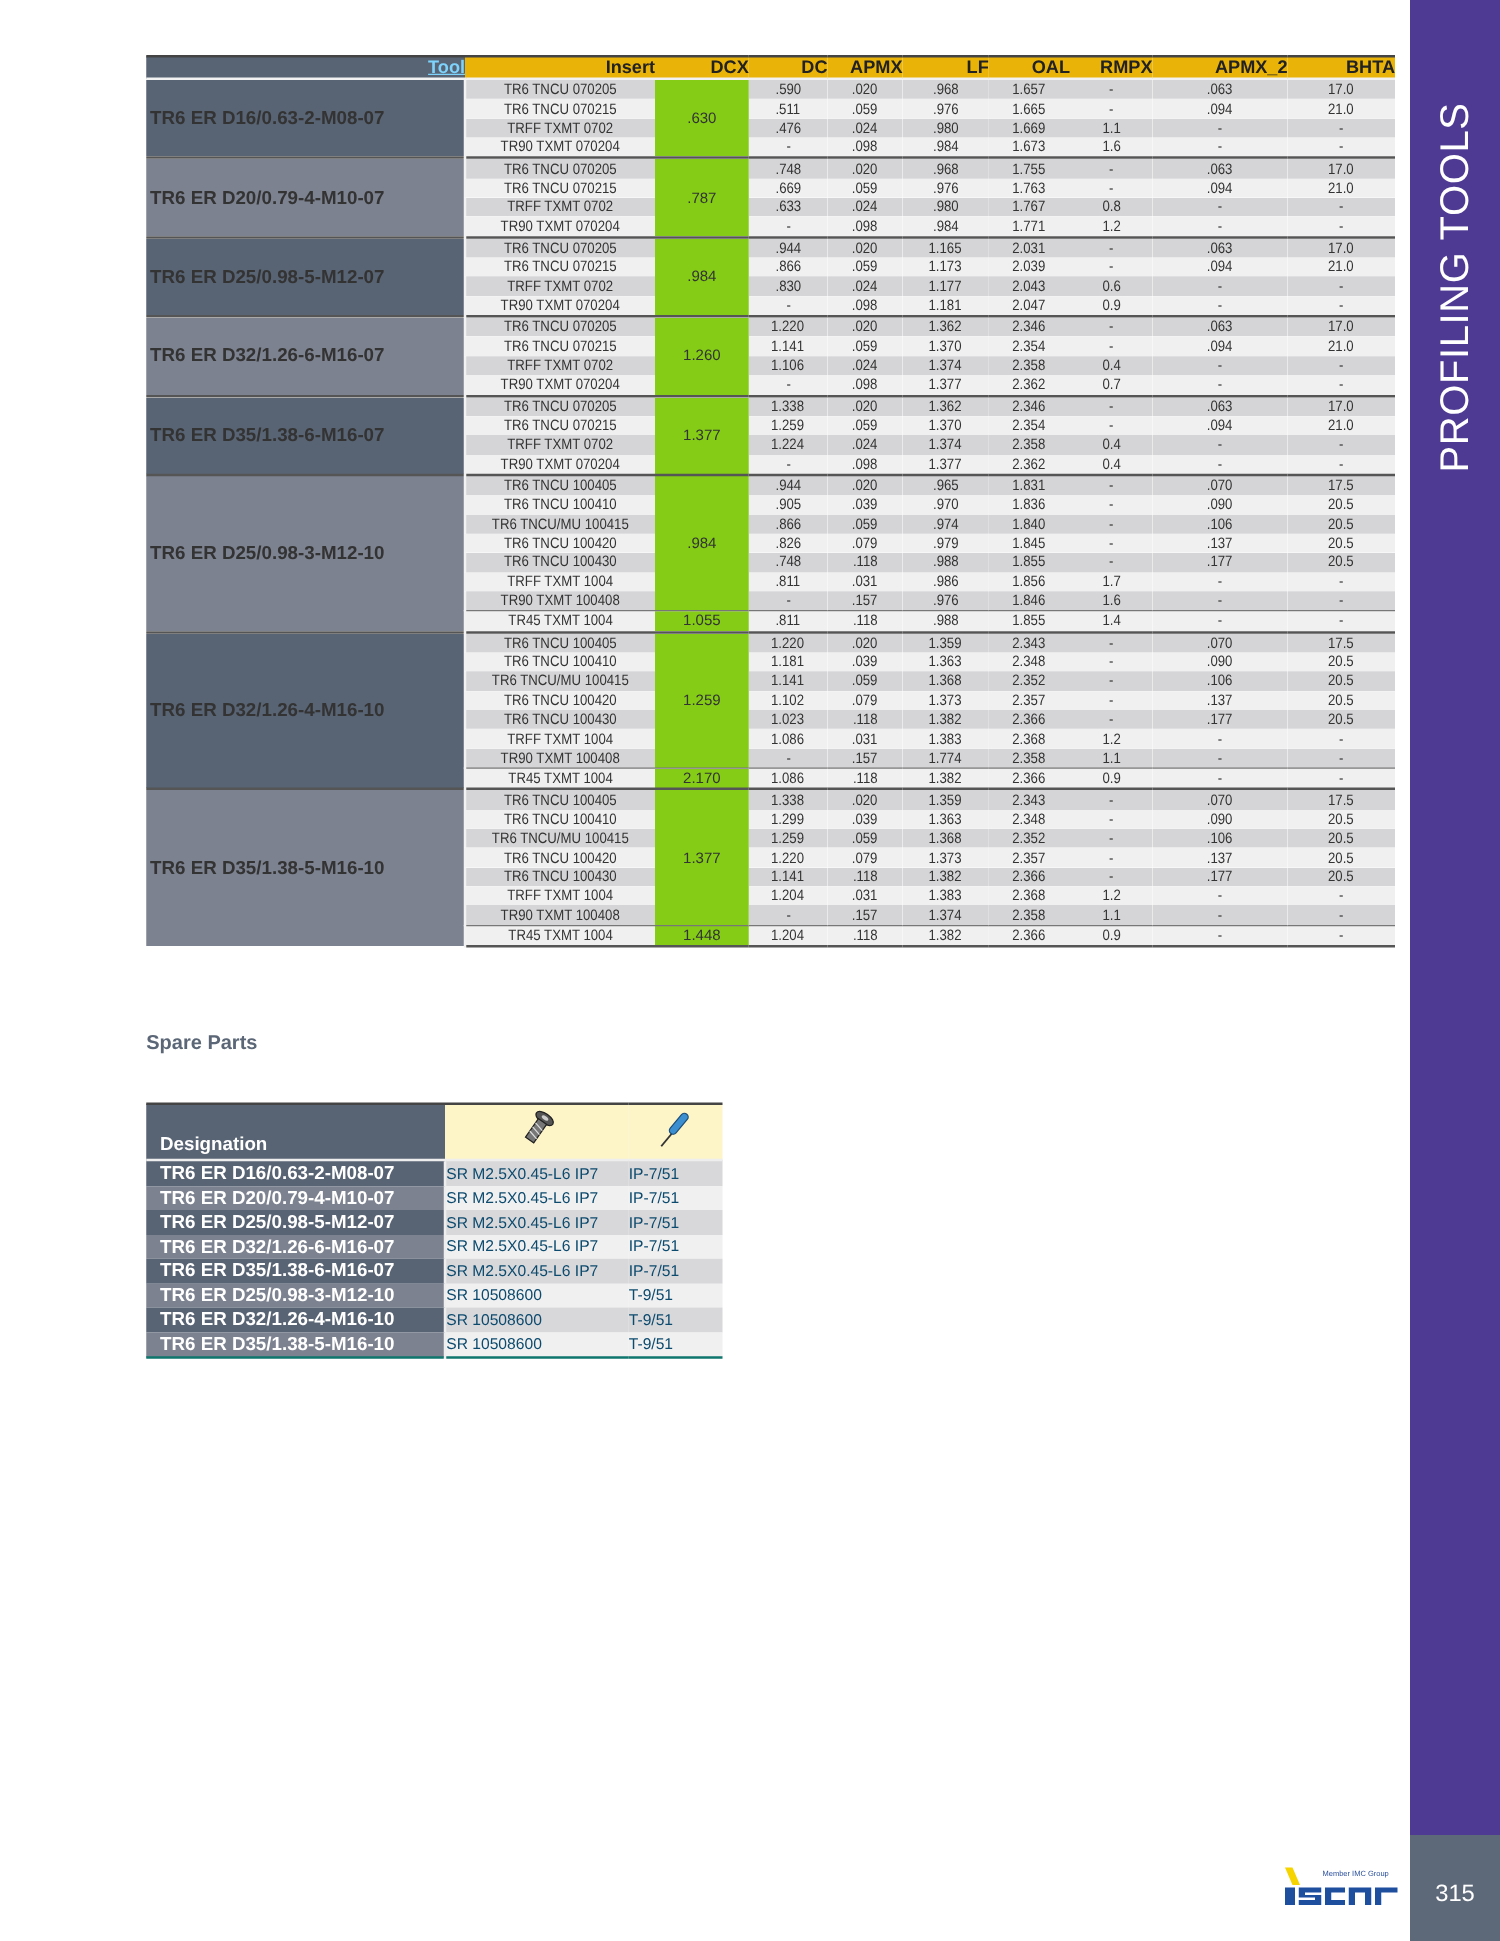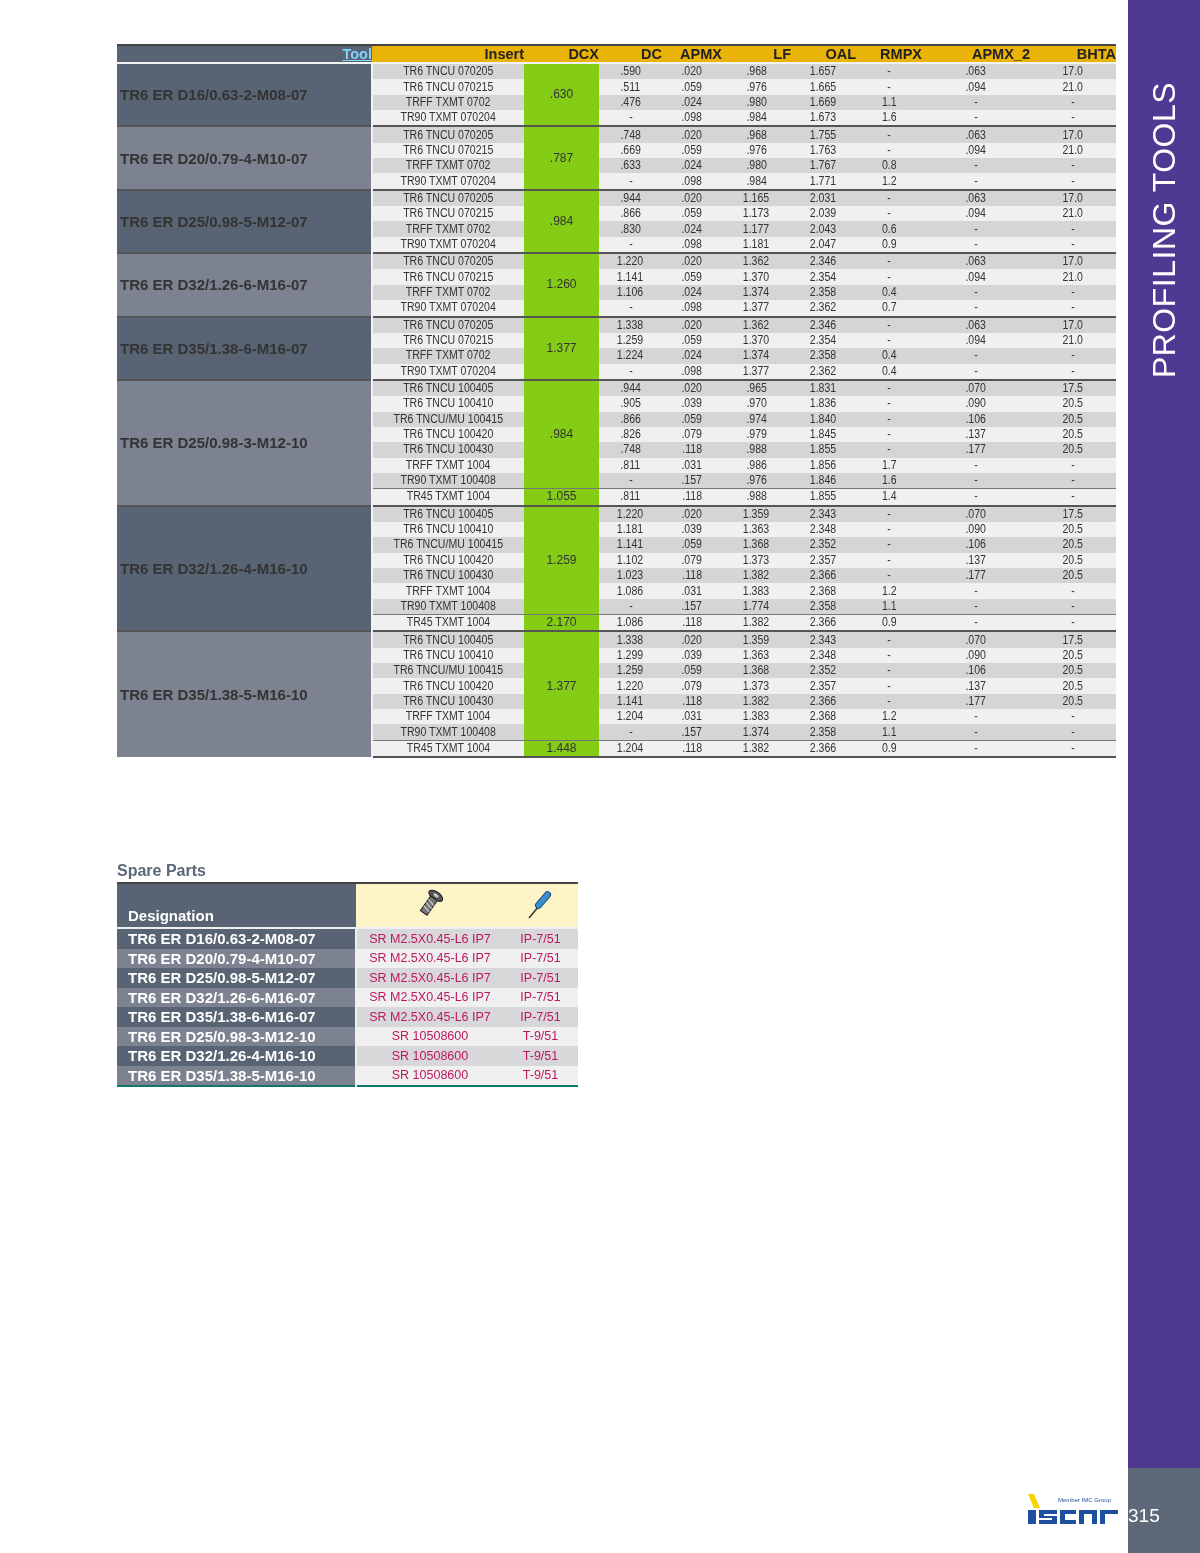--- a/index.html
+++ b/index.html
@@ -24,42 +24,42 @@
   td.tool-dark { background:#586474; }
   td.tool-light { background:#7c8290; }
   tr.r-dark td:not(.tool-name):not(.dcx) { background:#d5d5d7; }
   tr.r-light td:not(.tool-name):not(.dcx) { background:#f0f0f0; }
   td.dcx { background:#84cc16; }
   tr.grp-top td { border-top:2px solid #555; }
   tr.last td { border-bottom:2px solid #555; }
   tr.sep td { border-top:1px solid #777; }
 
   
-  #spare-title { position:absolute; left:117px; top:862px; font-size:16px; font-weight:bold; color:#5b6676; }
+  #spare-title { position:absolute; left:117px; top:826px; font-size:16px; font-weight:bold; color:#5b6676; }
   #spare { position:absolute; left:117px; top:882px; width:461px; }
   #spare-table { width:461px; border-bottom:2px solid #0f766e; }
   #spare-table th { height:40px; padding:0; border-top:2px solid #444; border-bottom:2px solid #eee; }
   #spare-table th.des { background:#586474; color:#fff; text-align:left; vertical-align:bottom; font-size:15px;
                         padding-left:11px; padding-bottom:3px; }
   #spare-table th.ic { background:#fdf4c8; }
-  #spare-table td { height:19.5px; padding:0; font-size:12.5px; color:#be185d; text-align:center; }
+  #spare-table td { height:19.5px; padding:0; font-size:12.5px; color:#0c4a6e; text-align:left; }
   #spare-table td.sname { color:#fff; font-weight:bold; font-size:15px; text-align:left; padding-left:11px;
                           border-right:2px solid #eee; white-space:nowrap; }
   #spare-table tr.sd td.sname { background:#586474; }
   #spare-table tr.sl td.sname { background:#7c8290; }
   #spare-table tr.sd td:not(.sname) { background:#d8d8da; }
   #spare-table tr.sl td:not(.sname) { background:#f0f0f0; }
 
   
   #sidebar { position:absolute; left:1128px; top:0; width:72px; height:1468px; background:#4e3a93; }
   #sidebar-label { position:absolute; left:1128px; top:0; width:72px; height:420px; }
   #sidebar-label span { position:absolute; left:50%; top:230px; transform:translate(-50%,-50%) rotate(-90deg);
                         white-space:nowrap; color:#fff; font-size:32px; letter-spacing:0.5px; }
   #page-box { position:absolute; left:1128px; top:1468px; width:72px; height:85px; background:#5d6879; }
-  #page-num { position:absolute; left:1128px; top:1505px; width:72px; text-align:left; color:#fff; font-size:19px; }
+  #page-num { position:absolute; left:1128px; top:1505px; width:72px; text-align:center; color:#fff; font-size:19px; }
   #logo { position:absolute; left:1026px; top:1490px; width:94px; height:40px; }
   #logo-member { position:absolute; left:1058px; top:1497px; font-size:6px; color:#2a4f9c; }
 </style>
 </head>
 <body>
 
 <div id="main">
   <table id="tool-table">
     <colgroup>
       <col style="width:255px">

